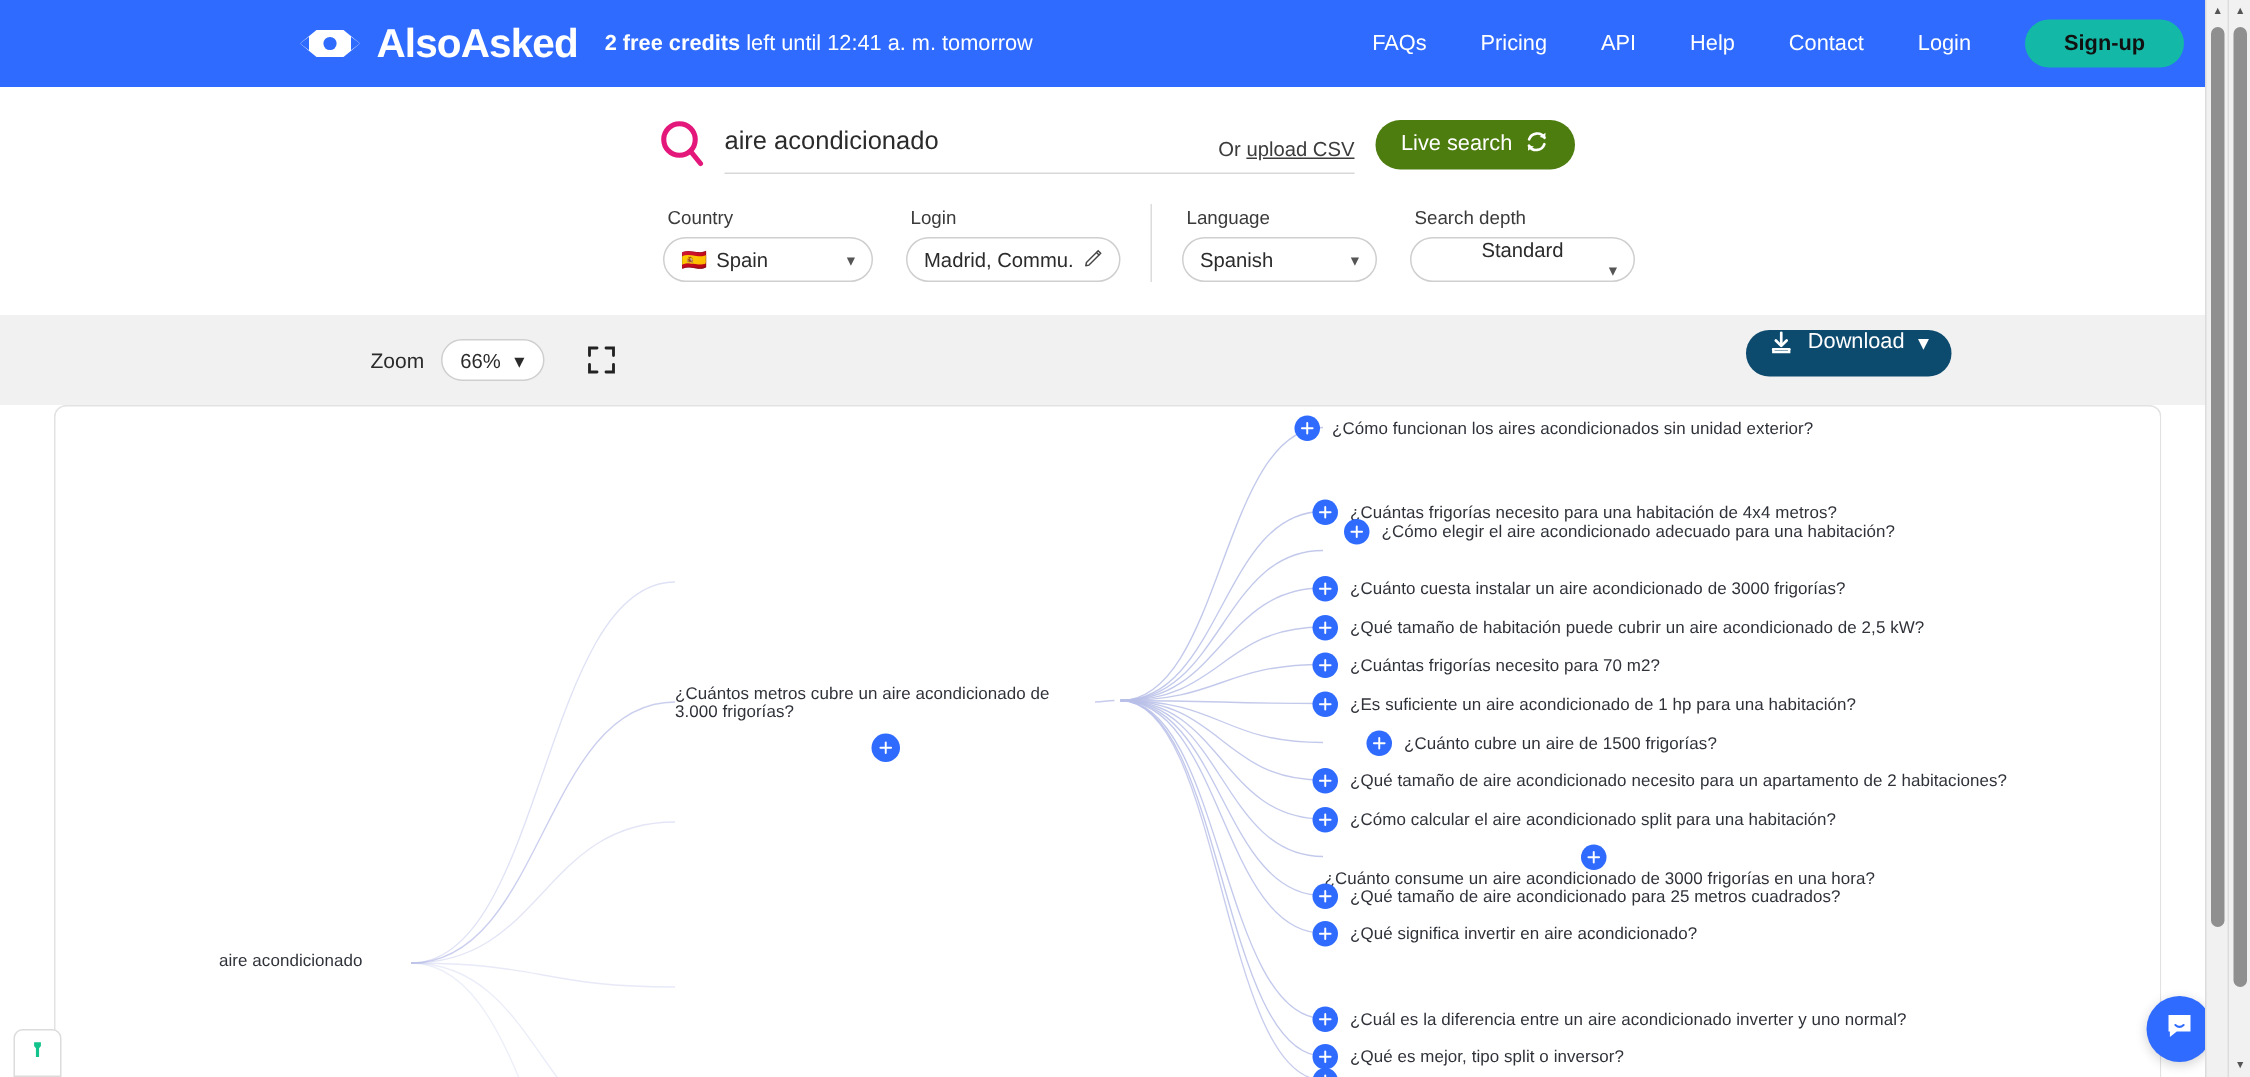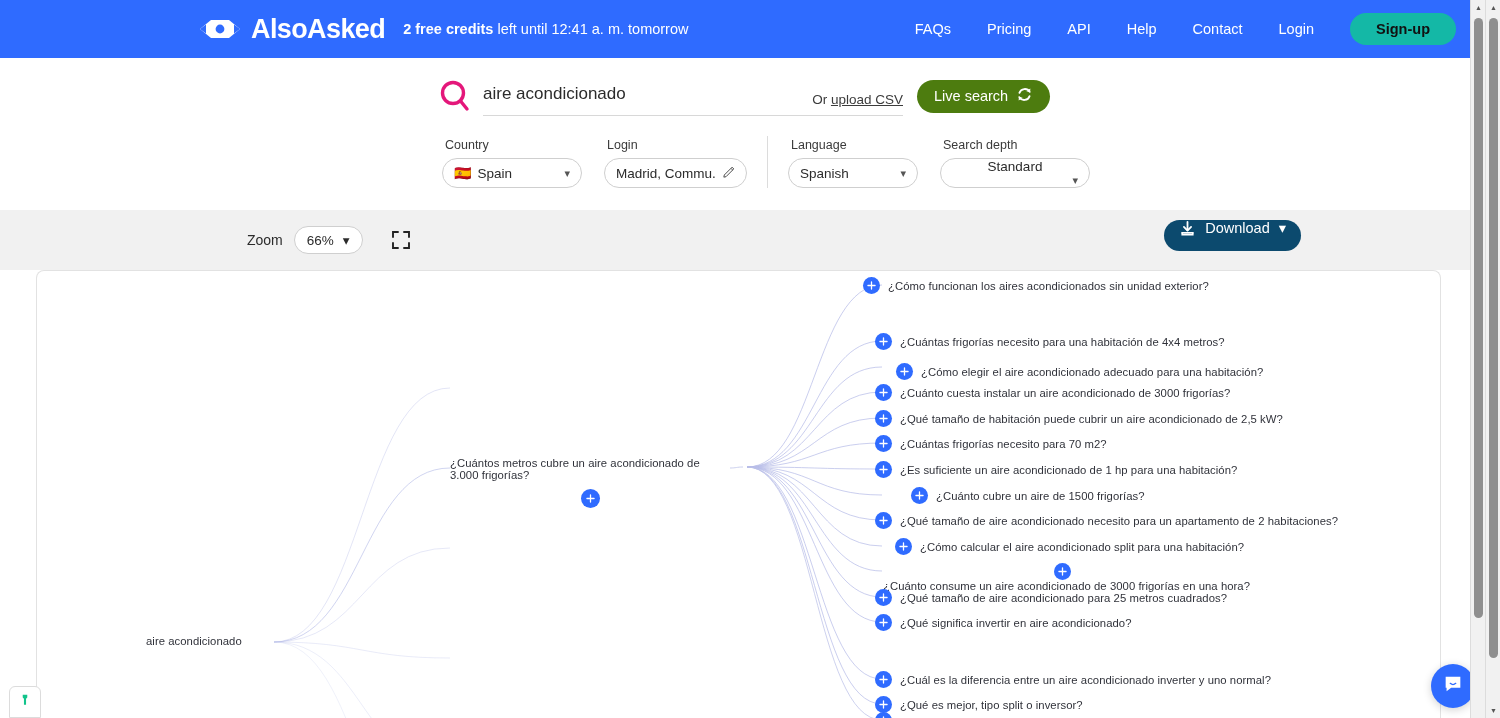--- a/index.html
+++ b/index.html
@@ -376,21 +376,21 @@
         </div>
         <div class="node" style="left: 838px; top: 62px;">
           <span class="node-plus">
             <svg viewBox="0 0 17 17" width="11" height="11">
               <path d="M8.5 3 V14" stroke="#fff" stroke-width="2" stroke-linecap="round"></path>
               <path d="M3 8.5 H14" stroke="#fff" stroke-width="2" stroke-linecap="round"></path>
             </svg>
           </span>
           <span class="node-text">¿Cuántas frigorías necesito para una habitación de 4x4 metros?</span>
         </div>
-        <div class="node" style="left: 838px; top: 92px; padding-left: 21px;">
+        <div class="node" style="left: 838px; top: 75px; padding-left: 21px;">
           <span class="node-plus">
             <svg viewBox="0 0 17 17" width="11" height="11">
               <path d="M8.5 3 V14" stroke="#fff" stroke-width="2" stroke-linecap="round"></path>
               <path d="M3 8.5 H14" stroke="#fff" stroke-width="2" stroke-linecap="round"></path>
             </svg>
           </span>
           <span class="node-text">¿Cómo elegir el aire acondicionado adecuado para una habitación?</span>
         </div>
         <div class="node" style="left: 838px; top: 113px;">
           <span class="node-plus">
@@ -439,21 +439,21 @@
         </div>
         <div class="node" style="left: 838px; top: 241px;">
           <span class="node-plus">
             <svg viewBox="0 0 17 17" width="11" height="11">
               <path d="M8.5 3 V14" stroke="#fff" stroke-width="2" stroke-linecap="round"></path>
               <path d="M3 8.5 H14" stroke="#fff" stroke-width="2" stroke-linecap="round"></path>
             </svg>
           </span>
           <span class="node-text">¿Qué tamaño de aire acondicionado necesito para un apartamento de 2 habitaciones?</span>
         </div>
-        <div class="node" style="left: 838px; top: 267px; margin-left: 20px;">
+        <div class="node" style="left: 838px; top: 267px;">
           <span class="node-plus">
             <svg viewBox="0 0 17 17" width="11" height="11">
               <path d="M8.5 3 V14" stroke="#fff" stroke-width="2" stroke-linecap="round"></path>
               <path d="M3 8.5 H14" stroke="#fff" stroke-width="2" stroke-linecap="round"></path>
             </svg>
           </span>
           <span class="node-text">¿Cómo calcular el aire acondicionado split para una habitación?</span>
         </div>
         <div class="node" style="left: 838px; top: 292px; flex-direction: column;">
           <span class="node-plus">

